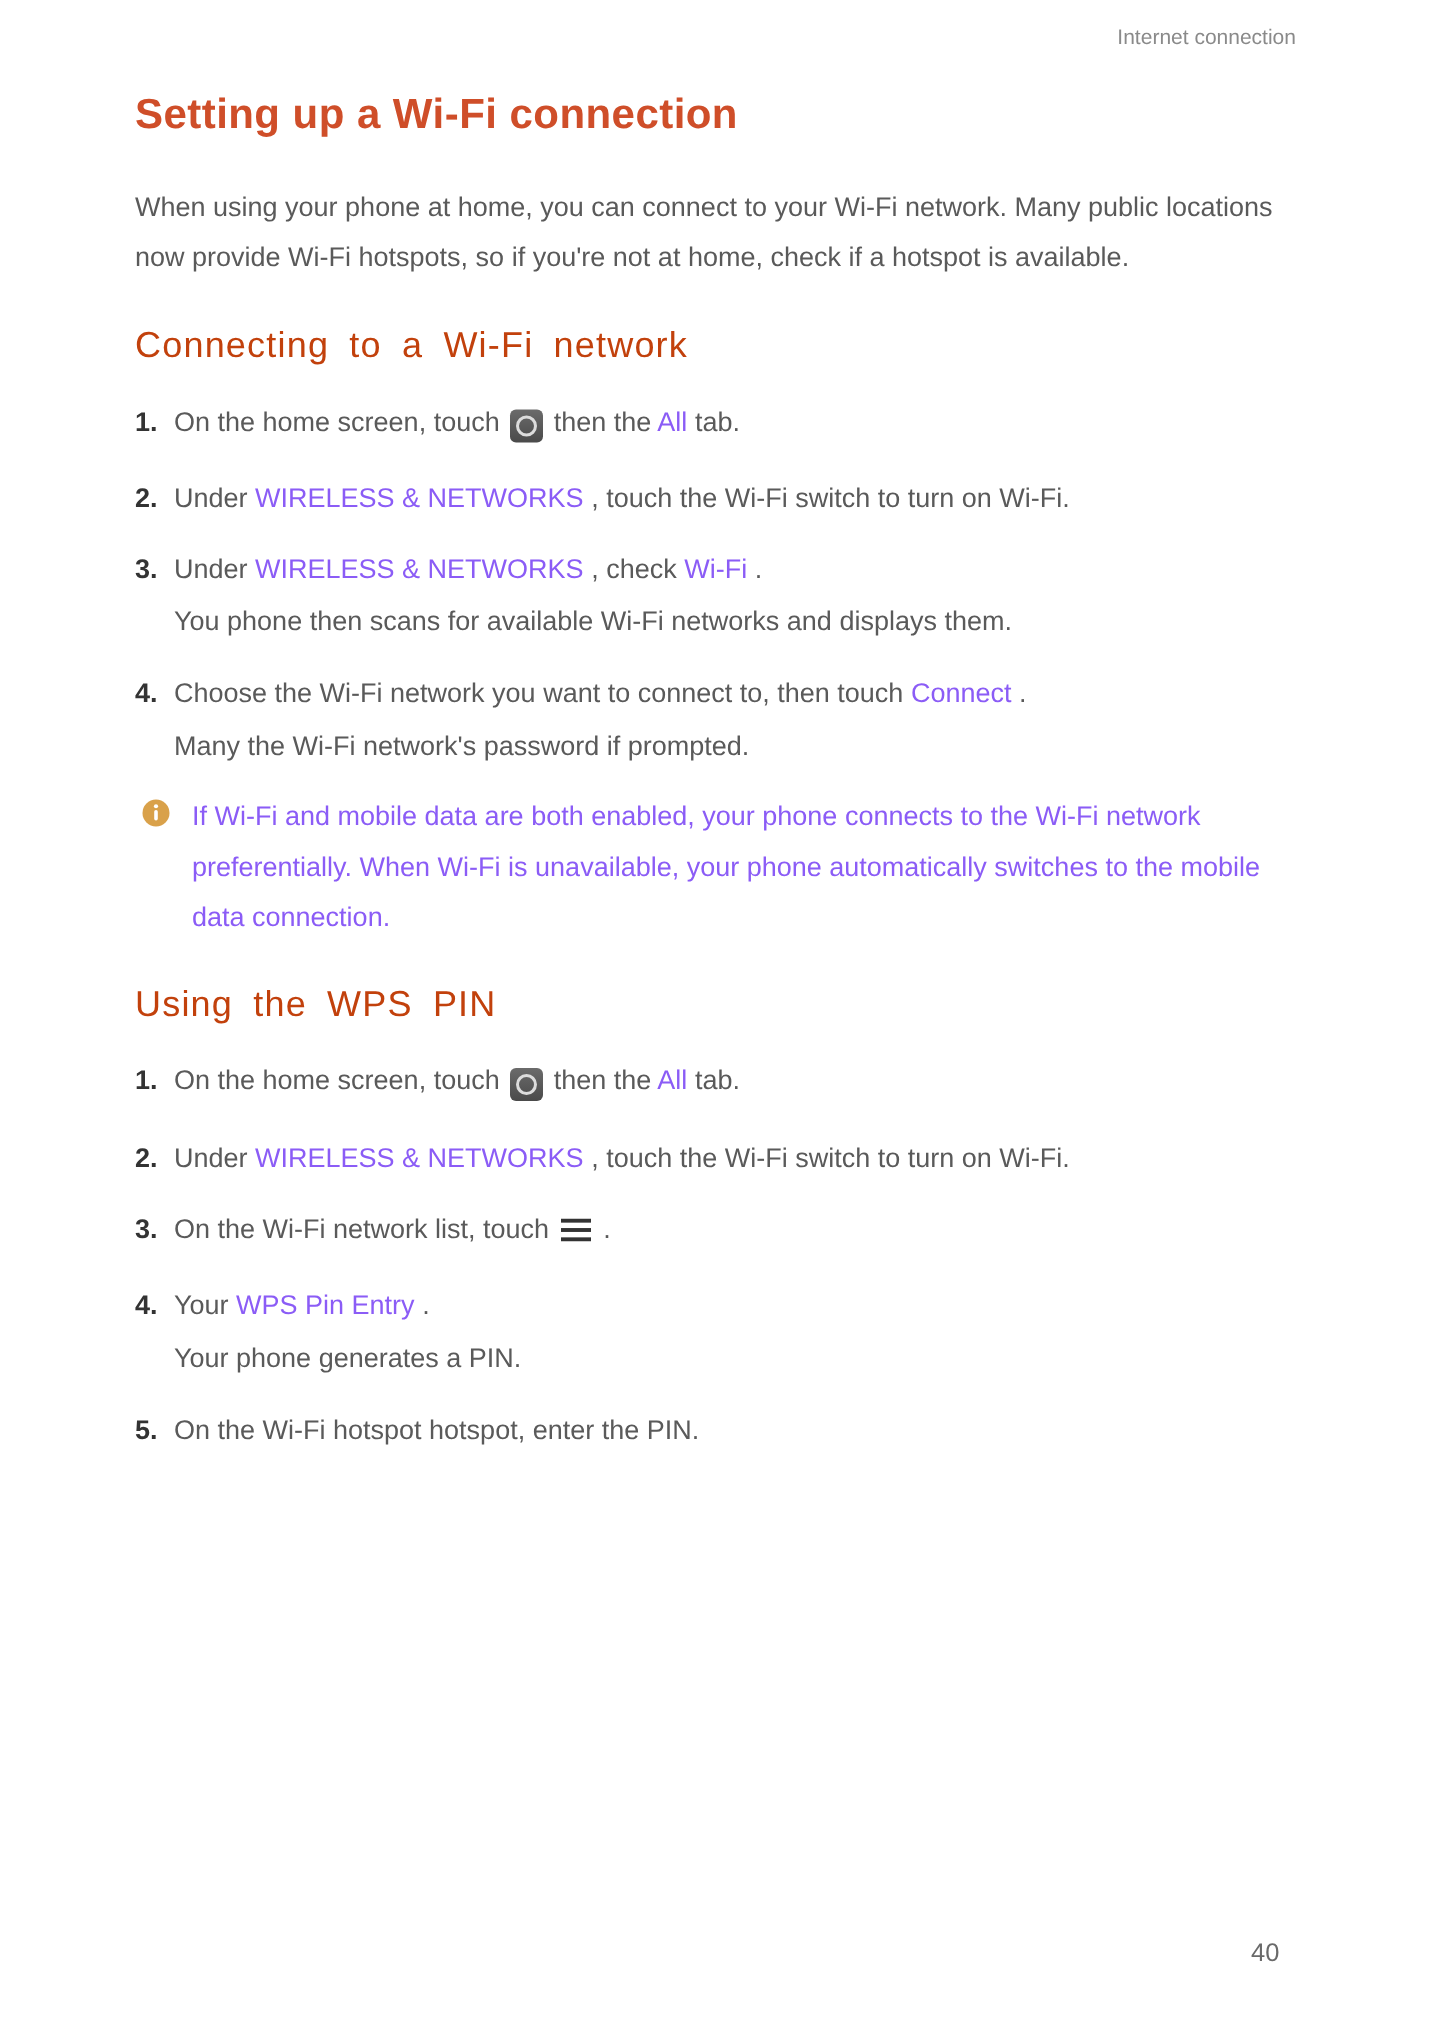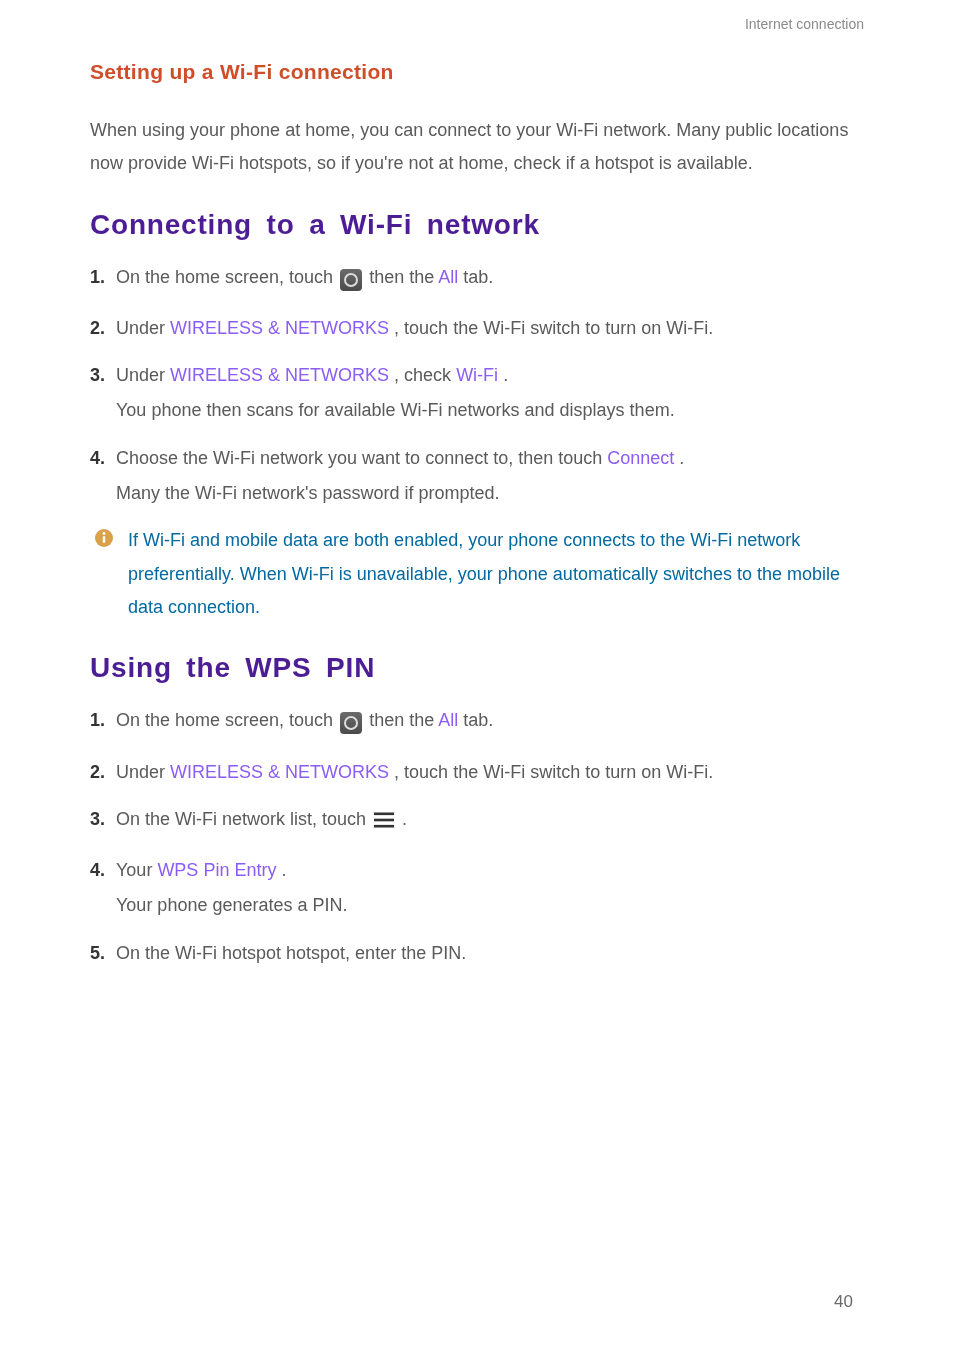--- a/index.html
+++ b/index.html
@@ -18,29 +18,29 @@
       height: 100%;
     }
     .header-label {
       text-align: right;
       font-size: 14px;
       color: #8a8a8a;
       margin-bottom: 28px;
     }
     h1 {
       color: #cf4e29;
-      font-size: 21px;
+      font-size: 28px;
       font-weight: 700;
       margin: 0 0 30px 0;
       letter-spacing: 0.3px;
     }
     h2 {
-      color: #4c1d95;
-      font-size: 28px;
-      font-weight: 700;
+      color: #c2410c;
+      font-size: 24px;
+      font-weight: 400;
       margin: 28px 0 20px 0;
       letter-spacing: 0.8px;
       word-spacing: 6px;
     }
     p.intro {
       font-size: 18px;
       line-height: 1.85;
       color: #5a5a5a;
       margin: 16px 0 24px 0;
     }
@@ -60,21 +60,21 @@
       color: #333333;
     }
     .step .sub {
       display: block;
       margin-top: 2px;
     }
     .bold { font-weight: 400; color: #8b5cf6; }
     .note {
       font-size: 18px;
       line-height: 1.85;
-      color: #0369a1;
+      color: #8b5cf6;
       margin: 10px 0 28px 0;
       padding-left: 38px;
       position: relative;
     }
     .info-icon-wrap {
       position: absolute;
       left: 4px;
       top: 2px;
     }
     .icon-inline {

